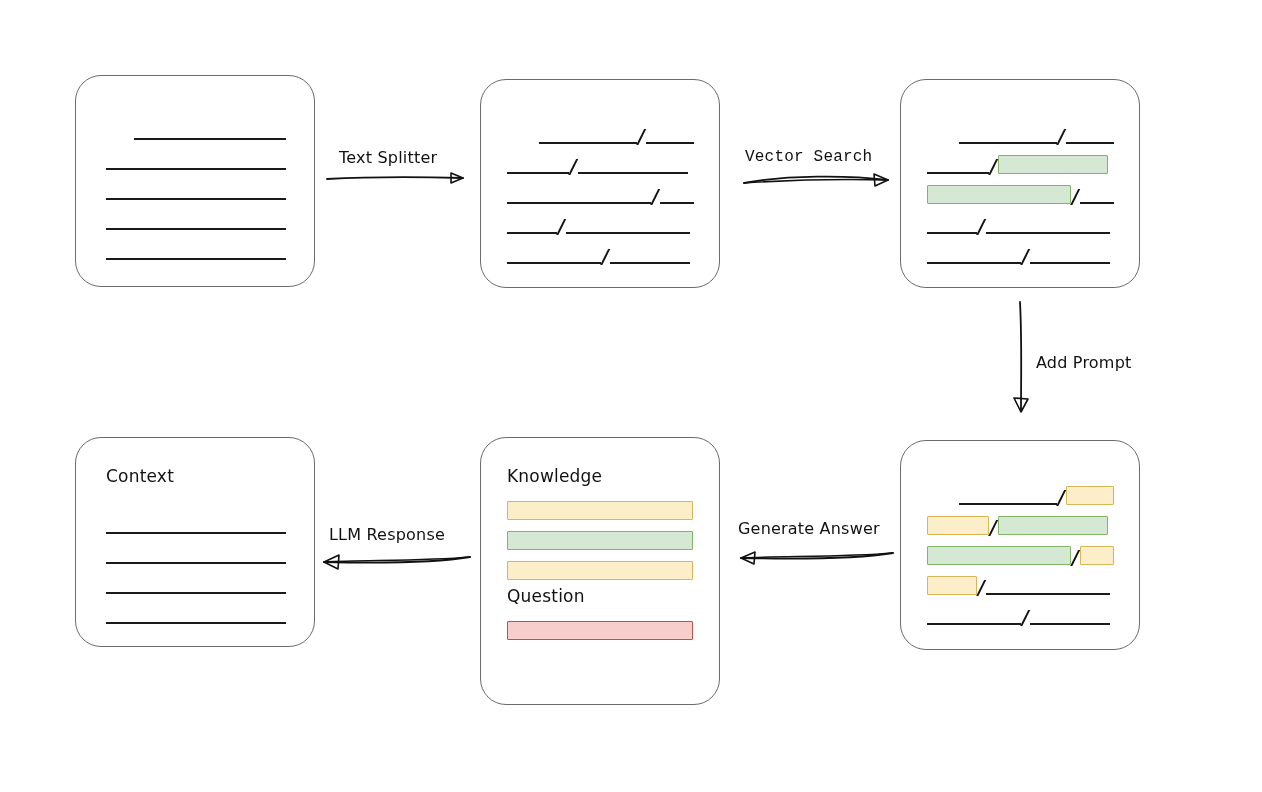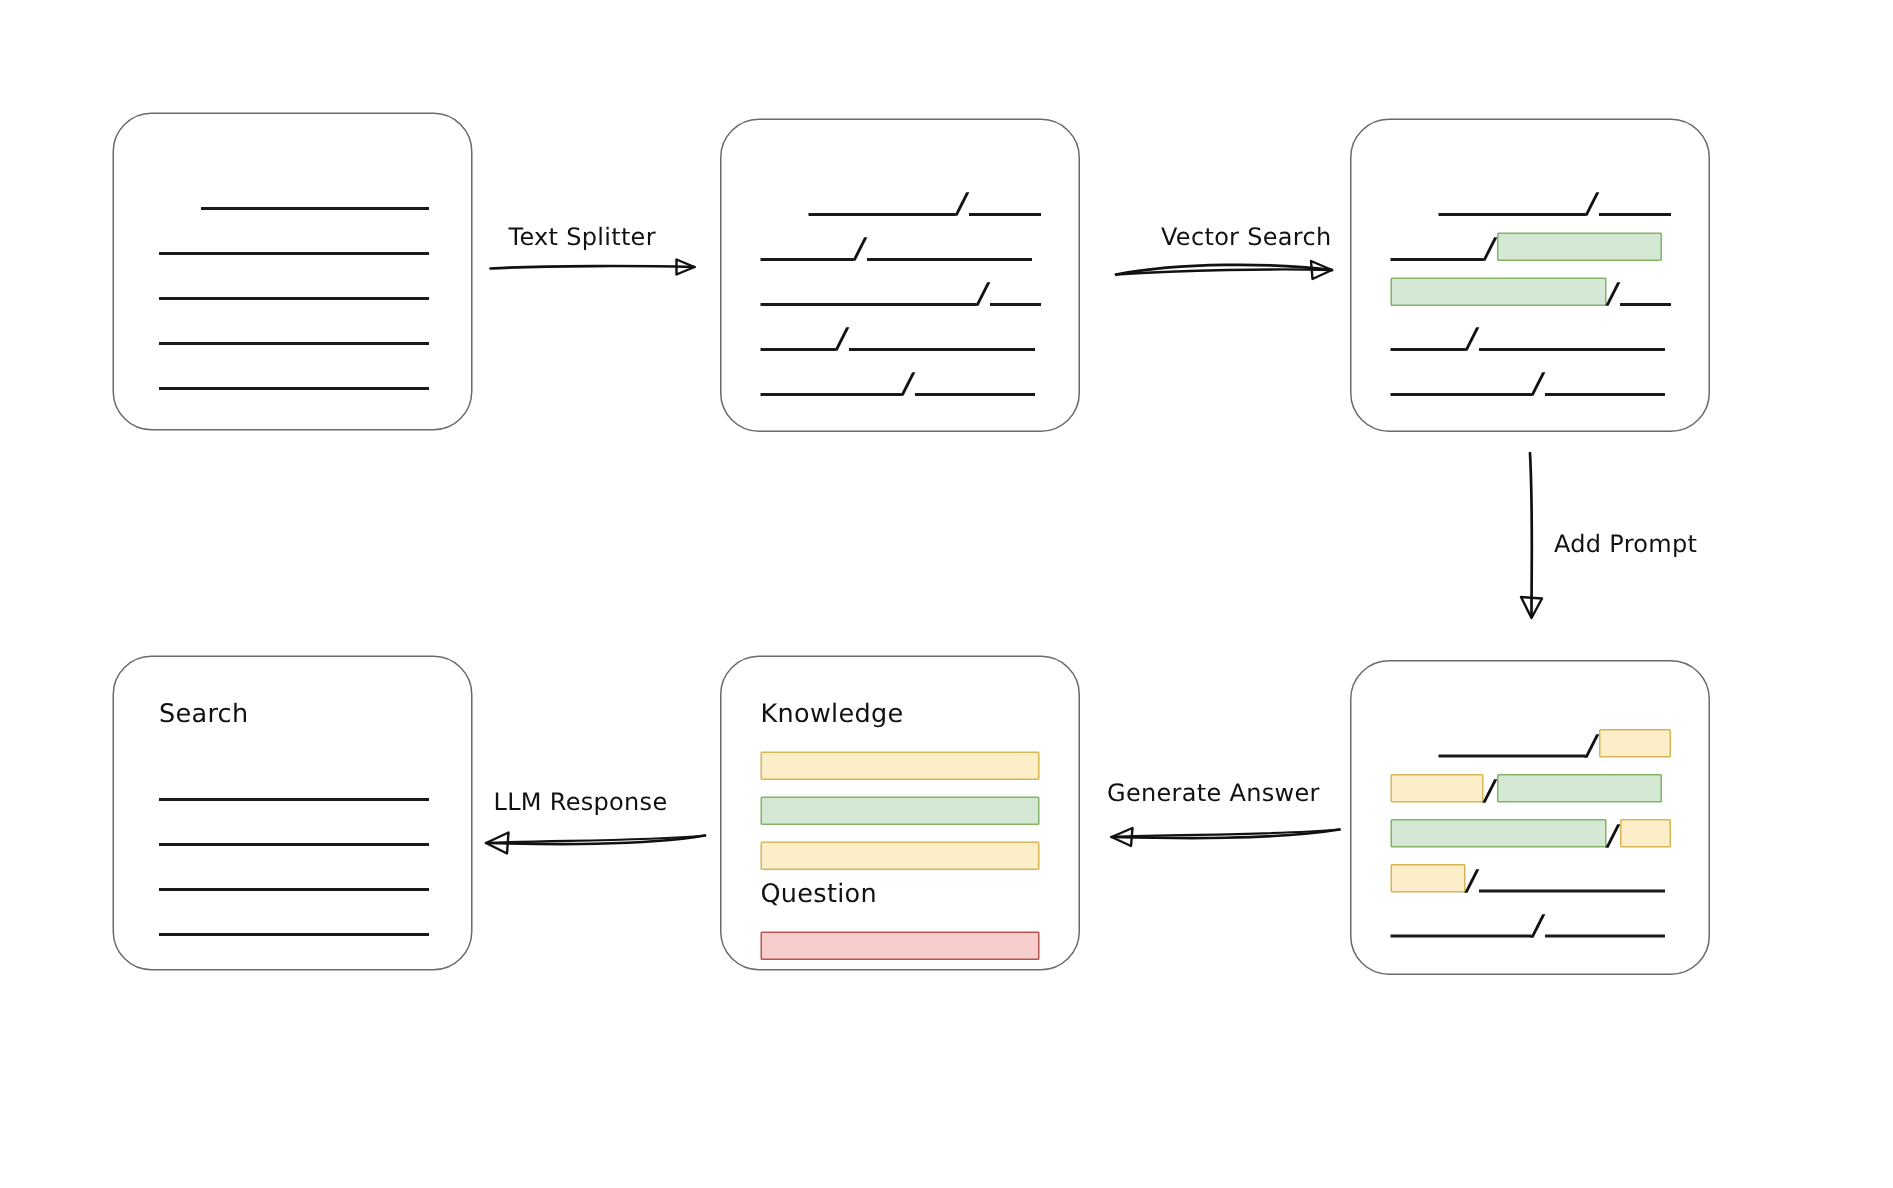--- a/index.html
+++ b/index.html
@@ -220,21 +220,21 @@
           <span class="seg line" style="width: 124px;"></span>
         </div>
         <div class="row" style="top: 164px; padding-left: 26px;">
           <span class="seg line" style="width: 94px;"></span>
           <span class="slash">/</span>
           <span class="seg line" style="width: 80px;"></span>
         </div>
       </div>
   </div>
 
-  <div class="card" style="left:480px; top:437px; width:240px; height:210px;">
+  <div class="card" style="left:480px; top:437px; width:240px; height:268px;">
     <div class="card-title hand" style="left:26px; top:28px;">Knowledge</div>
     <div class="rows" id="knowledge-bars" style="padding:62px 26px 0 26px;">
         <div class="row" style="top: 62px; padding-left: 26px;">
           <span class="seg hl yellow" style="width: 186px;"></span>
         </div>
         <div class="row" style="top: 92px; padding-left: 26px;">
           <span class="seg hl green" style="width: 186px;"></span>
         </div>
         <div class="row" style="top: 122px; padding-left: 26px;">
           <span class="seg hl yellow" style="width: 186px;"></span>
@@ -242,21 +242,21 @@
       </div>
     <div class="card-title hand" style="left:26px; top:148px;">Question</div>
     <div class="rows" id="question-bars" style="padding:182px 26px 0 26px;">
         <div class="row" style="top: 182px; padding-left: 26px;">
           <span class="seg hl red" style="width: 186px;"></span>
         </div>
       </div>
   </div>
 
   <div class="card" style="left:75px; top:437px; width:240px; height:210px;">
-    <div class="card-title hand" style="left:30px; top:28px;">Search</div>
+    <div class="card-title hand" style="left:30px; top:28px;">Context</div>
     <div class="rows" style="padding:76px 30px 0 30px;">
         <div class="row" style="top: 76px; padding-left: 30px;">
           <span class="seg line" style="width: 180px;"></span>
         </div>
         <div class="row" style="top: 106px; padding-left: 30px;">
           <span class="seg line" style="width: 180px;"></span>
         </div>
         <div class="row" style="top: 136px; padding-left: 30px;">
           <span class="seg line" style="width: 180px;"></span>
         </div>
@@ -265,21 +265,21 @@
         </div>
       </div>
   </div>
 
   <div class="edge-label hand" style="left:339px; top:148px;text-align:center;">Text Splitter</div>
   <svg class="arrow-svg" style="left:325px; top:165px;" width="150" height="30" viewBox="0 0 150 30">
     <path d="M2,14 C40,12 100,12 138,13" stroke="#111" stroke-width="1.8" fill="none" stroke-linecap="round"></path>
     <path d="M138,13 L126,8 L126,18 Z" stroke="#111" stroke-width="1.6" fill="none" stroke-linejoin="round"></path>
   </svg>
 
-  <div class="edge-label hand" style="left:774px; top:148px;">Vector Search</div>
+  <div class="edge-label hand" style="left:745px; top:148px;font-family:Liberation Mono, monospace;">Vector Search</div>
   <svg class="arrow-svg" style="left:742px; top:165px;" width="155" height="30" viewBox="0 0 155 30">
     <path d="M2,18 C45,10 105,10 146,15" stroke="#111" stroke-width="1.8" fill="none" stroke-linecap="round"></path>
     <path d="M2,18 C48,15 106,14 146,15" stroke="#111" stroke-width="1.6" fill="none" stroke-linecap="round"></path>
     <path d="M146,15 L132,9 L133,21 Z" stroke="#111" stroke-width="1.6" fill="none" stroke-linejoin="round"></path>
   </svg>
 
   <div class="edge-label hand" style="left:1036px; top:353px;">Add Prompt</div>
   <svg class="arrow-svg" style="left:1006px; top:300px;" width="40" height="122" viewBox="0 0 40 122">
     <path d="M14,2 C16,40 15,80 15,110" stroke="#111" stroke-width="1.8" fill="none" stroke-linecap="round"></path>
     <path d="M15,112 L8,98 L22,99 Z" stroke="#111" stroke-width="1.6" fill="none" stroke-linejoin="round"></path>

